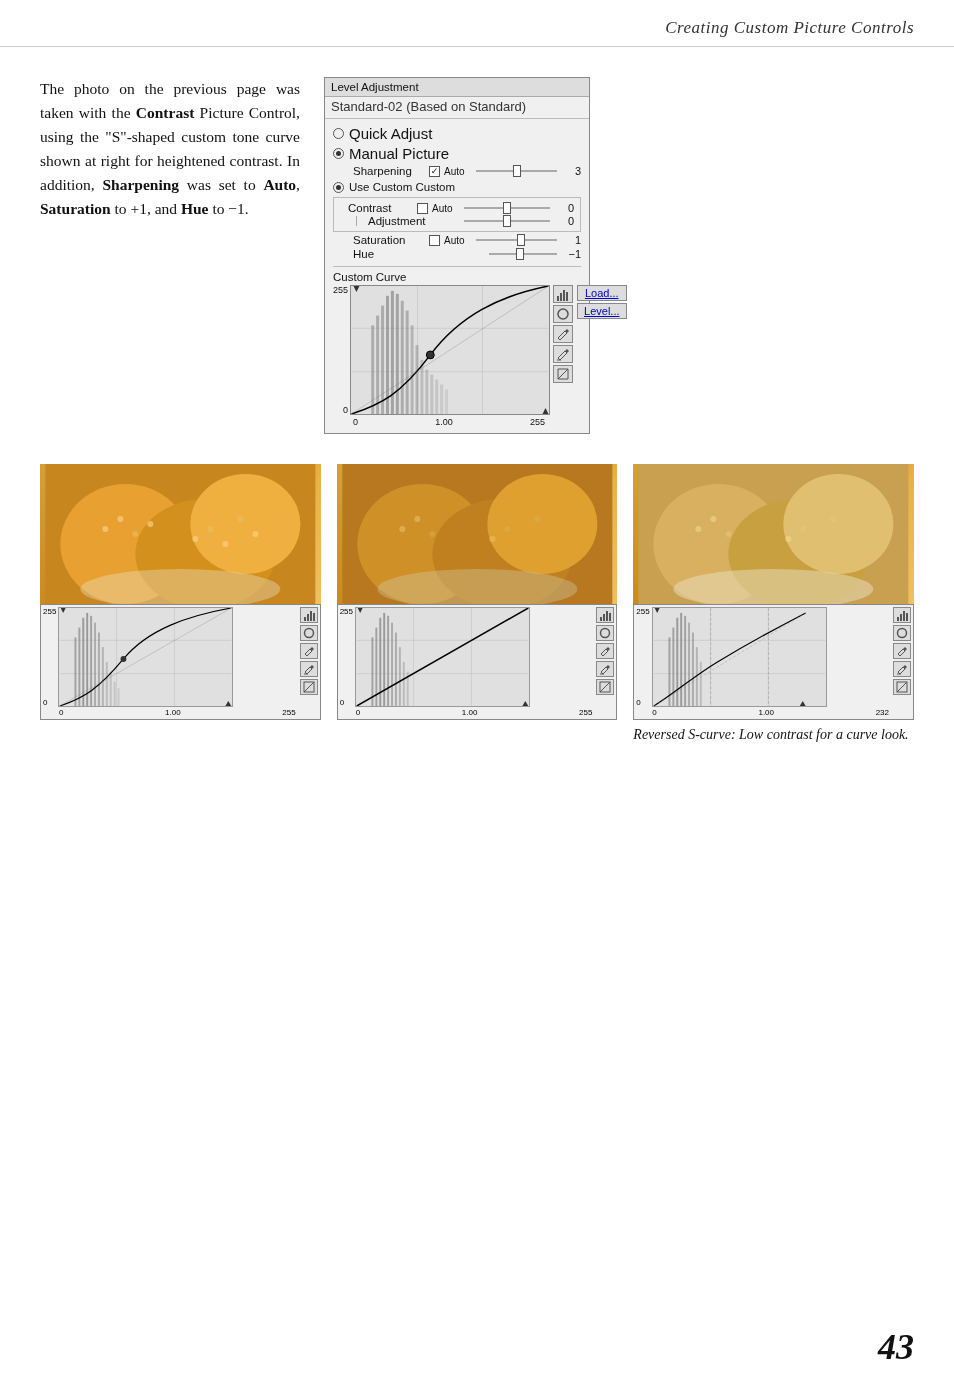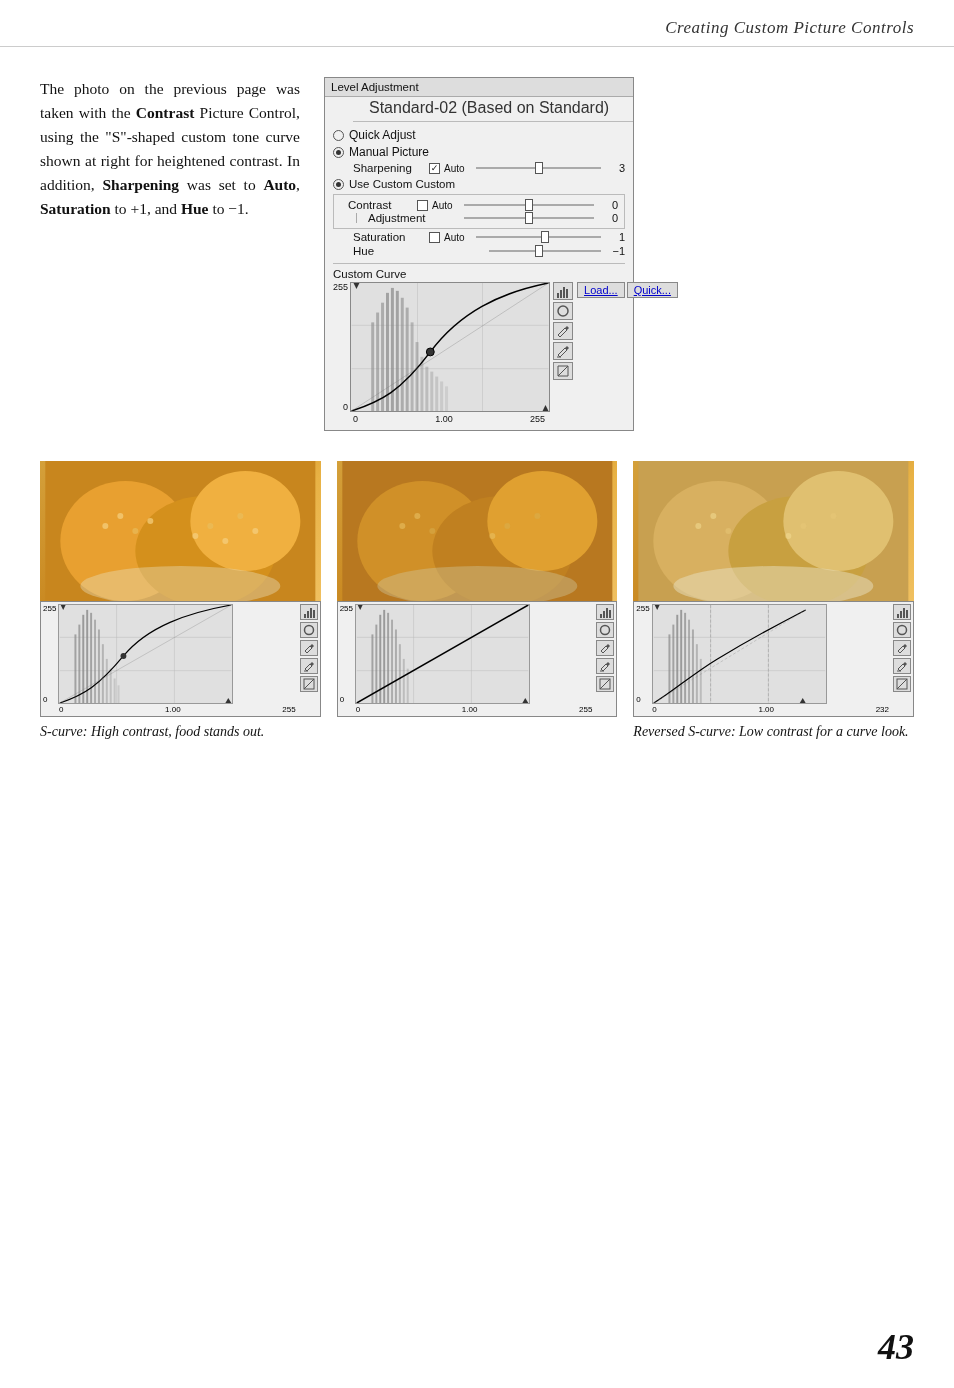--- a/index.html
+++ b/index.html
@@ -48,47 +48,46 @@
       flex: 1;
     }
 
     .level-panel {
       border: 1px solid #888;
       background: #f0f0f0;
       padding: 0;
       font-family: Arial, Helvetica, sans-serif;
       font-size: 12px;
       color: #111;
-      width: 310px;
+      width: 266px;
     }
 
     .panel-title {
       background: #ddd;
       padding: 3px 6px;
       font-size: 11.5px;
       border-bottom: 1px solid #aaa;
     }
     .panel-subtitle {
-      padding: 2px 6px 4px 16px;
-      font-size: 16px;
+      padding: 2px 6px 4px 6px;
+      font-size: 13px;
       color: #333;
       border-bottom: 1px solid #bbb;
-      margin-left: 28px;
     }
 
     .panel-body {
       padding: 6px 8px;
     }
 
     .radio-row {
       display: flex;
       align-items: center;
       gap: 5px;
       margin-bottom: 3px;
-      font-size: 12px;
+      font-size: 15px;
     }
     .radio-circle {
       width: 11px; height: 11px;
       border-radius: 50%;
       border: 1.5px solid #555;
       display: inline-flex;
       align-items: center;
       justify-content: center;
       flex-shrink: 0;
     }
@@ -180,20 +179,21 @@
 
     .curve-area {
       display: flex;
       flex-direction: row;
       gap: 4px;
       align-items: flex-start;
     }
 
     .curve-buttons {
       display: flex;
+      flex-direction: column;
       gap: 2px;
     }
 
     .curve-btn {
       background: #ddd;
       border: 1px solid #888;
       font-size: 11px;
       padding: 1px 6px;
       cursor: pointer;
       white-space: nowrap;
@@ -449,21 +449,21 @@
 
             <div style="display:flex;flex-direction:row;justify-content:space-between;font-size:9px;margin-top:2px;padding-left:20px;padding-right:28px;">
               <span>0</span>
               <span>1.00</span>
               <span>255</span>
             </div>
           </div>
 
           <div class="curve-buttons">
             <button class="curve-btn">Load...</button>
-            <button class="curve-btn">Quick...</button>
+            <button class="curve-btn">Level...</button>
           </div>
         </div>
 
       </div>
     </div>
   </div>
 </div>
 
 <div class="images-section">
   <div class="images-row">
@@ -560,23 +560,20 @@
                   <line x1="1" y1="11" x2="11" y2="1" stroke="#555" stroke-width="1"></line>
                 </svg>
             </div>
           </div>
         </div>
         <div style="display:flex;flex-direction:row;justify-content:space-between;font-size:8px;margin-top:1px;padding-left:16px;padding-right:22px;">
           <span>0</span>
           <span>1.00</span>
           <span>255</span>
         </div>
-      </div>
-      <div class="caption-text">
-        <em>S-curve: High contrast, food stands out.</em>
       </div>
     </div>
 
     <div class="image-col">
       <div class="photo-placeholder" style="height:140px;">
         <svg width="100%" height="140" viewBox="0 0 270 140">
           <rect width="270" height="140" fill="#b87820"></rect>
           <ellipse cx="80" cy="80" rx="65" ry="60" fill="#d09028"></ellipse>
           <ellipse cx="160" cy="90" rx="70" ry="55" fill="#c08020"></ellipse>
           <ellipse cx="200" cy="60" rx="55" ry="50" fill="#e0a030"></ellipse>

